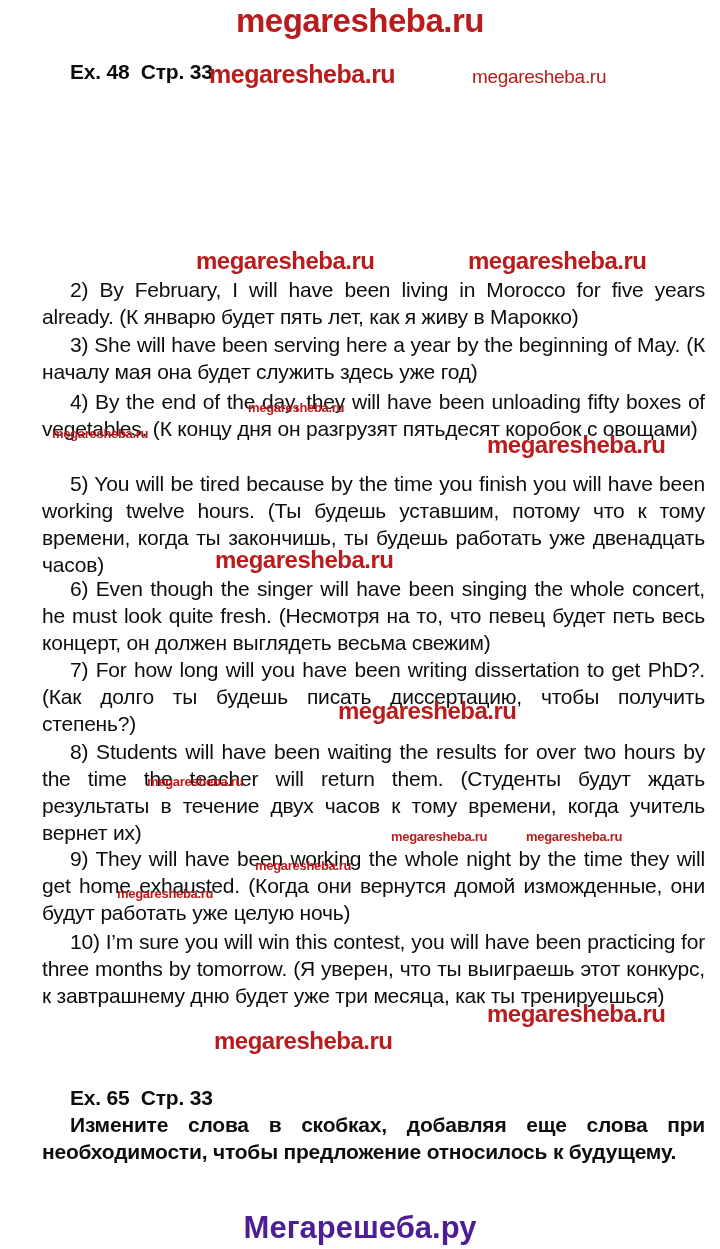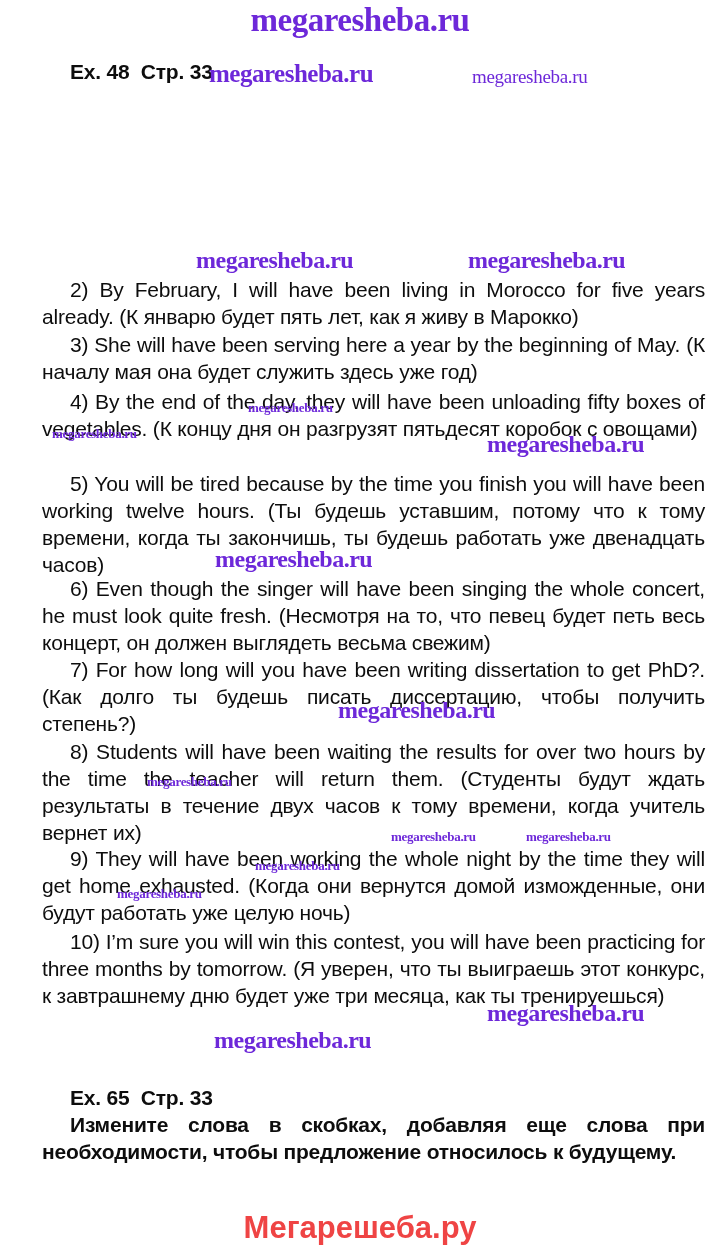--- a/index.html
+++ b/index.html
@@ -28,22 +28,21 @@
     text-align-last: left;
     text-indent: 28px;
     white-space: pre-wrap;
   }
   .heading { font-weight: bold; text-align: center; }
   .task    { font-weight: bold; }
   
   .wm {
     position: absolute;
     white-space: nowrap;
-    color: #6d28d9;
-    font-family: Liberation Serif, serif;
+    color: #b91c1c;
   }
   .wm-top {
     top: 2px; left: 0; right: 0;
     text-align: center;
     font-size: 33px;
     font-weight: bold;
     letter-spacing: -0.5px;
   }
   .wm-lg {
     font-size: 24px;
@@ -64,21 +63,21 @@
     font-size: 13px;
     font-weight: bold;
     letter-spacing: -0.3px;
   }
   .footer-brand {
     position: absolute;
     top: 1210px; left: 0; right: 0;
     text-align: center;
     font-size: 31px;
     font-weight: bold;
-    color: #ef4444;
+    color: #4c1d95;
   }
 </style>
 </head>
 <body>
 
 <div class="page">
 
   <div class="wm wm-top">megaresheba.ru</div>
 
   <h2 class="tblock heading" style="top:58px">Ex. 48  Стр. 33</h2>

